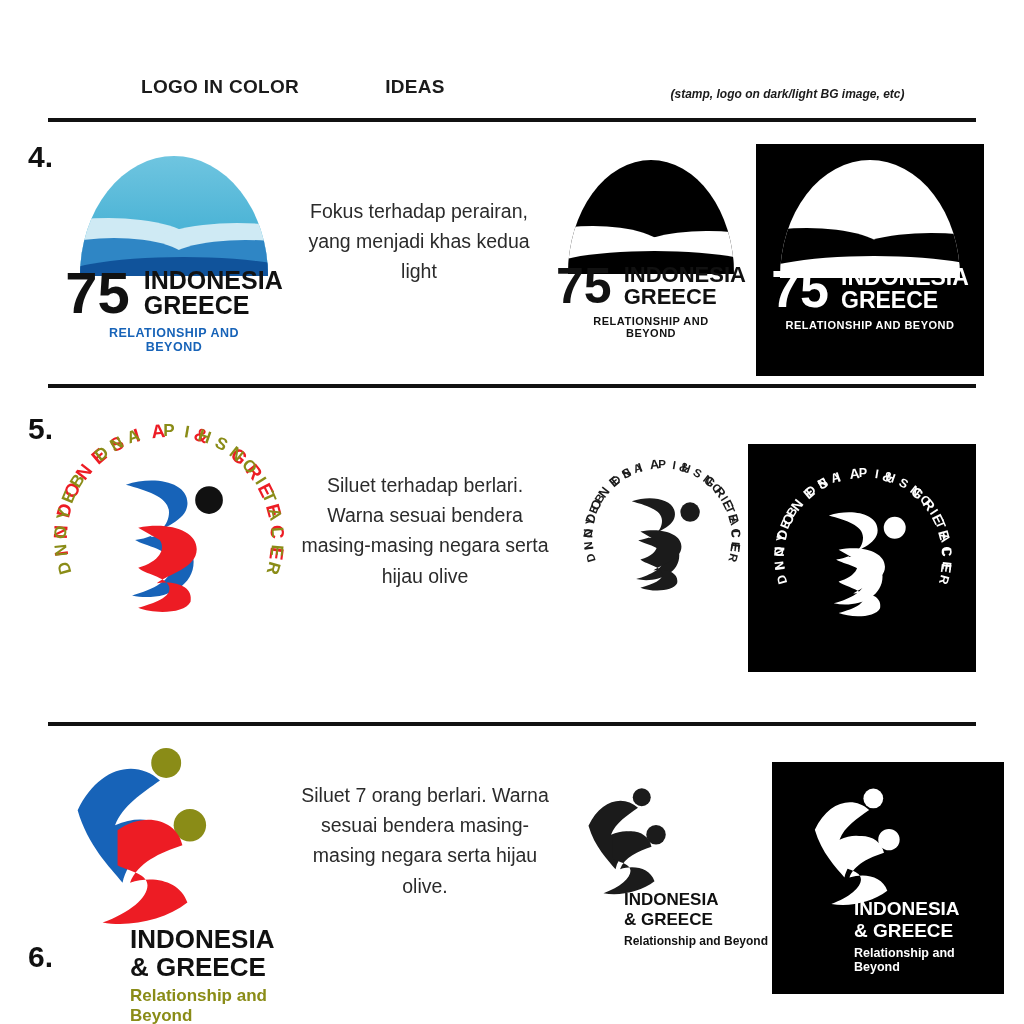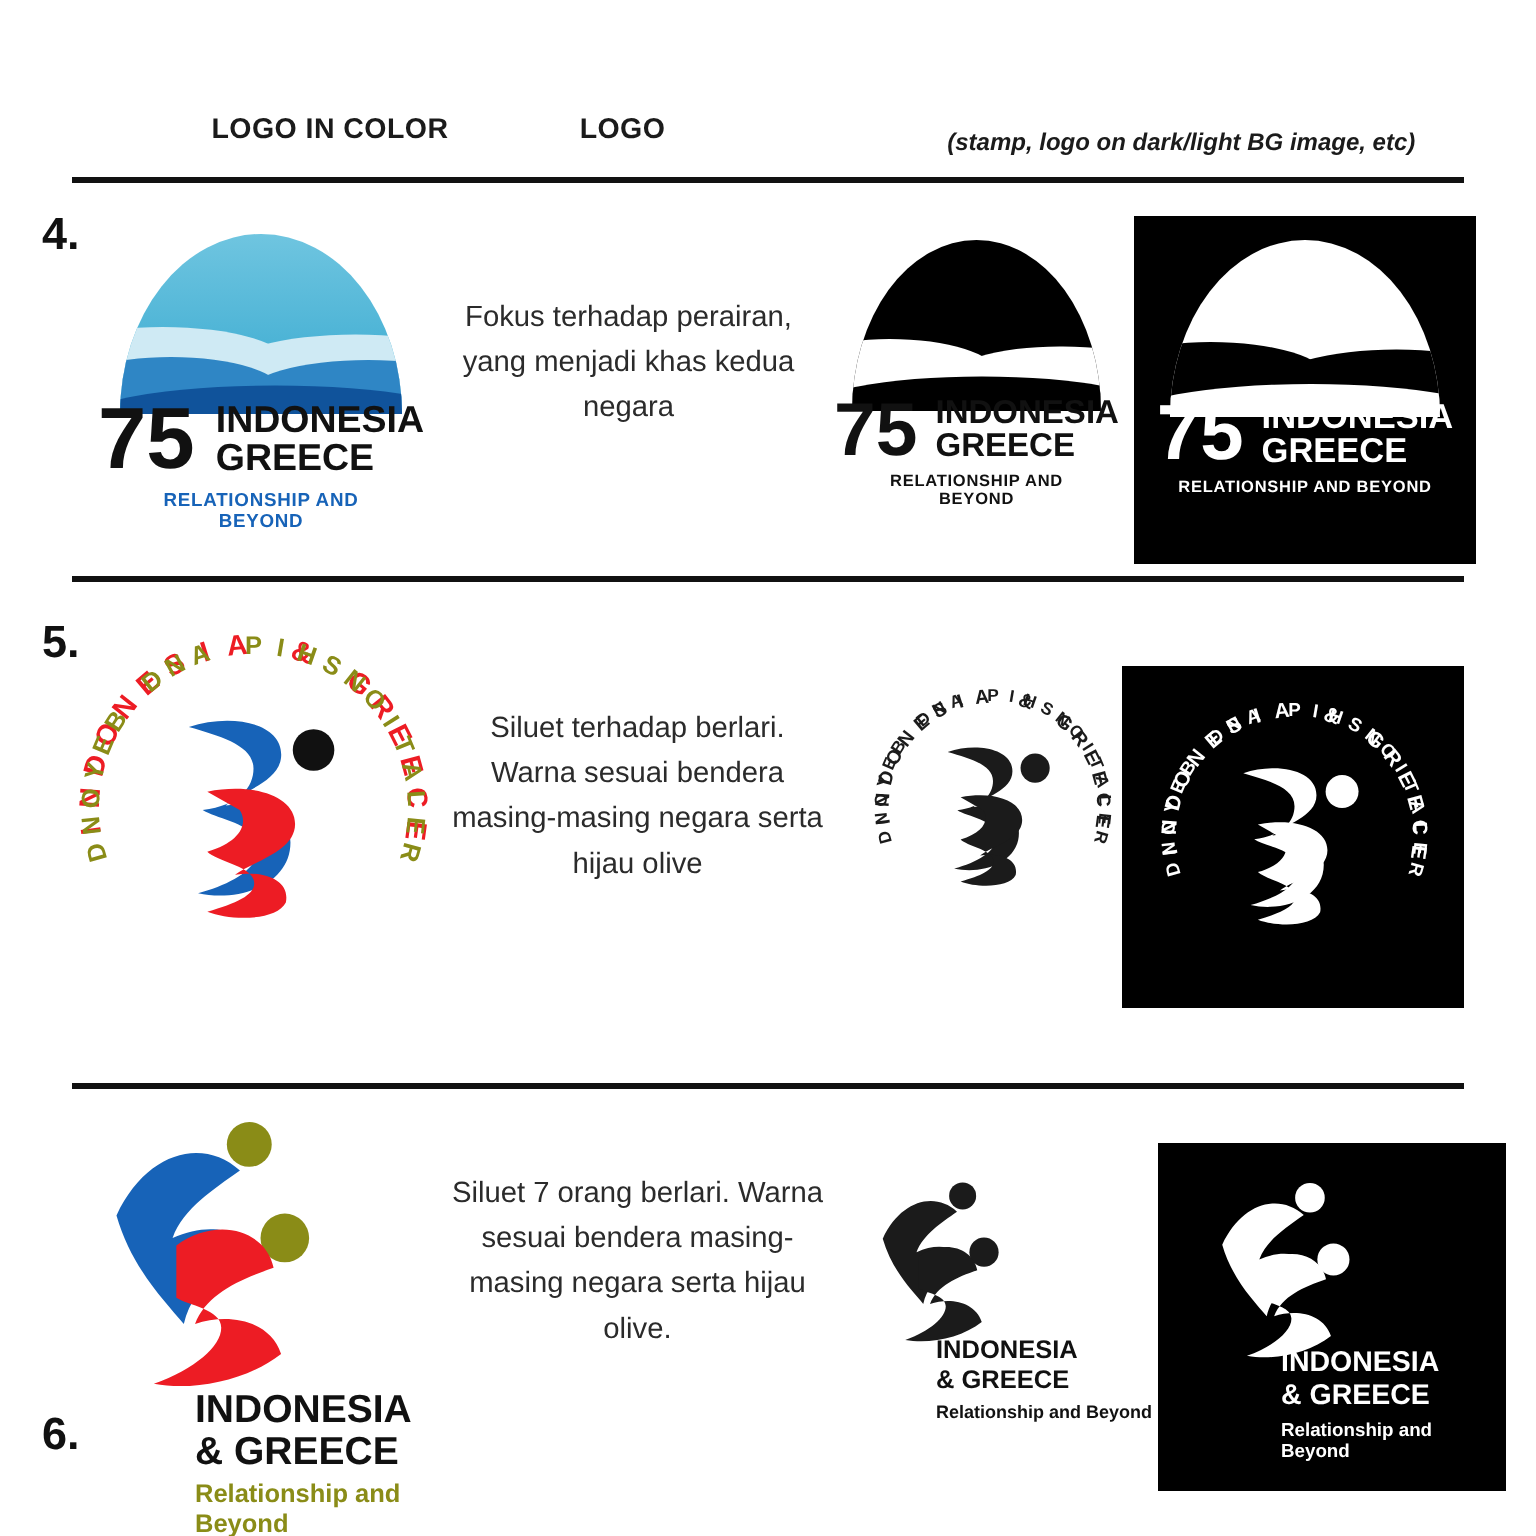--- a/index.html
+++ b/index.html
@@ -16,21 +16,21 @@
   
   .header {
     position:absolute; left:0; top:0; width:1024px; height:118px;
   }
   .hdr-col {
     position:absolute; text-align:center; font-weight:bold;
   }
   .hdr-logo-color { left:48px;  top:76px; width:344px; font-size:19px; letter-spacing:.3px; }
   .hdr-ideas      { left:300px; top:76px; width:230px; font-size:19px; letter-spacing:.3px; }
   .hdr-mono       { left:555px; top:59px; width:465px; font-size:21px; letter-spacing:.2px; }
-  .hdr-mono-sub   { left:555px; top:87px; width:465px; font-size:16px; font-style:italic; font-weight:bold; }
+  .hdr-mono-sub   { left:555px; top:87px; width:465px; font-size:12px; font-style:italic; font-weight:bold; }
 
   .rule {
     position:absolute; left:48px; width:928px; height:4px; background:#111;
   }
   .rule-top { top:118px; }
   .rule-mid1 { top:384px; }
   .rule-mid2 { top:722px; }
 
   
   .rownum {
@@ -83,33 +83,33 @@
   
   .blackpanel { position:absolute; background:#000; }
 
   .svgwrap { position:absolute; }
 </style>
 </head>
 <body>
 
 <div class="header">
   <div class="hdr-col hdr-logo-color">LOGO IN COLOR</div>
-  <div class="hdr-col hdr-ideas">LOGO</div>
+  <div class="hdr-col hdr-ideas">IDEAS</div>
   <div class="hdr-col hdr-mono-sub">(stamp, logo on dark/light BG image, etc)</div>
 </div>
 
 <div class="rule rule-top"></div>
 <div class="rule rule-mid1"></div>
 <div class="rule rule-mid2"></div>
 
 <div class="rownum" id="num4">4.</div>
 <div class="rownum" id="num5">5.</div>
 <div class="rownum" id="num6">6.</div>
 
-<div class="idea-text" id="idea4">Fokus terhadap perairan, yang menjadi khas kedua negara</div>
+<div class="idea-text" id="idea4">Fokus terhadap perairan, yang menjadi khas kedua light</div>
 <div class="idea-text" id="idea5">Siluet terhadap berlari. Warna sesuai bendera masing-masing negara serta hijau olive</div>
 <div class="idea-text" id="idea6">Siluet 7 orang berlari. Warna sesuai bendera masing-masing negara serta hijau olive.</div>
 
 <div class="logo4" id="logo4-color" style="left:80px; top:156px; width:188px; height:200px;">
   <div class="l4-sun">
     <div class="sky" style="background:linear-gradient(#6fc5e0,#35a8cf);"></div>
     <div class="wv" style="left:-30%; top:52%; width:90%; height:42%; background:#cfeaf4;"></div>
     <div class="wv" style="left:36%; top:56%; width:95%; height:42%; background:#cfeaf4;"></div>
     <div class="wv" style="left:-22%; top:68%; width:80%; height:40%; background:#2f86c5;"></div>
     <div class="wv" style="left:44%; top:70%; width:88%; height:40%; background:#2f86c5;"></div>

